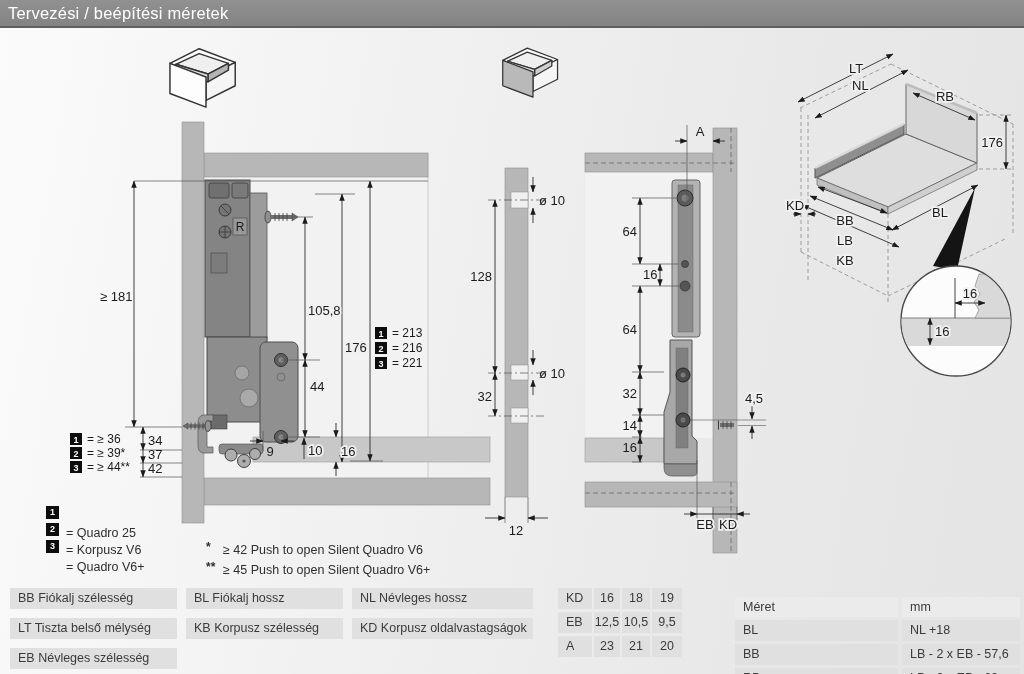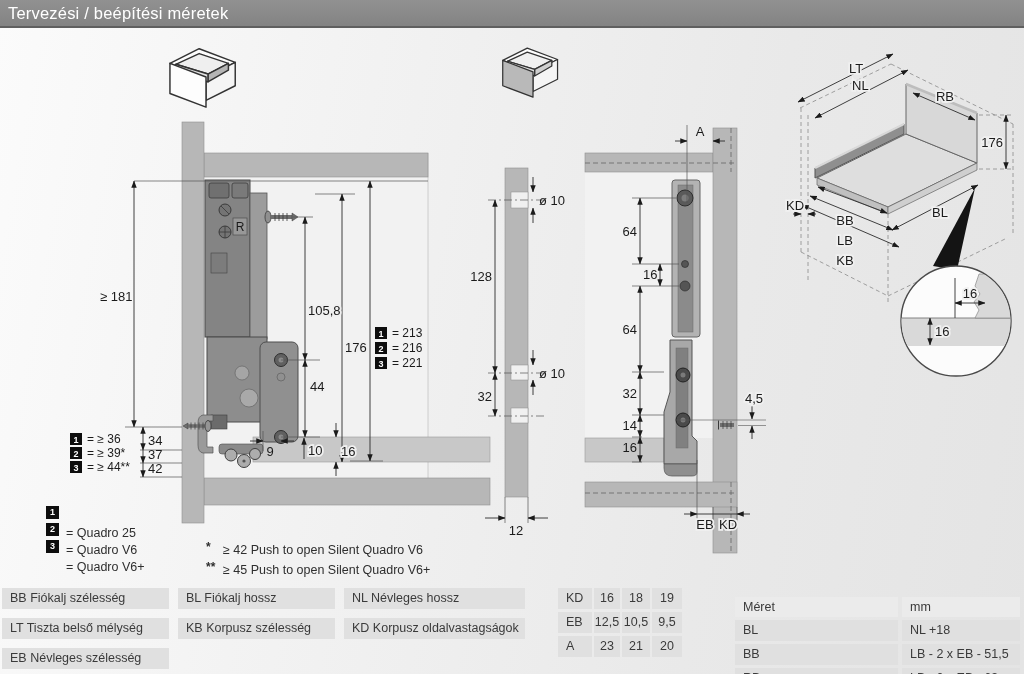--- a/index.html
+++ b/index.html
@@ -21,21 +21,21 @@
       font-size:9px;font-weight:bold;text-align:center;line-height:13px;margin-right:7px;}
   .legend .txt,.fnote .txt{font-size:12.5px;color:#2e2e2e;margin-top:40px;}
   .fnotes{position:absolute;left:206px;top:503px;}
   .fnote{display:flex;height:20px;align-items:baseline;}
   .fnote .mk{width:17px;font-size:12px;font-weight:bold;color:#2e2e2e;position:relative;top:-3px;}
   .tbl{position:absolute;display:grid;}
   .cell{background:#e0e0e0;height:21px;line-height:21px;font-size:12.5px;color:#3a3a3a;
         padding-left:8px;white-space:nowrap;overflow:hidden;}
   .cell.hd{background:#ebebeb;height:20px;line-height:20px;}
   .cell.ctr{padding-left:0;text-align:center;}
-  .abbr{left:2px;top:588px;grid-template-columns:167px 157px 181px;grid-gap:3px 4px;gap:9px;}
+  .abbr{left:10px;top:588px;grid-template-columns:167px 157px 181px;grid-gap:3px 4px;gap:9px;}
   .vals{left:558px;top:588px;grid-template-columns:34px 26px 28px 30px;grid-gap:3px 2px;}
   .form{left:735px;top:597px;grid-template-columns:163px 118px;grid-gap:3px 4px;}
 </style>
 </head>
 <body>
 
 <div class="page">
 
   <div class="titlebar">
     <h1>Tervezési / beépítési méretek</h1>
@@ -367,21 +367,21 @@
     <text class="dim halo" x="150" y="296">16</text>
   </svg>
 
   <div class="legend">
     <div class="row">
       <span class="sq">1</span>
       <span class="txt">= Quadro 25</span>
     </div>
     <div class="row">
       <span class="sq">2</span>
-      <span class="txt">= Quadro V6</span>
+      <span class="txt">= Korpusz V6</span>
     </div>
     <div class="row">
       <span class="sq">3</span>
       <span class="txt">= Quadro V6+</span>
     </div>
   </div>
 
   <div class="fnotes">
     <div class="fnote">
       <span class="mk">*</span>
@@ -417,18 +417,18 @@
     <div class="cell ctr">21</div>
     <div class="cell ctr">20</div>
   </div>
 
   <div class="tbl form">
     <div class="cell hd">Méret</div>
     <div class="cell hd">mm</div>
     <div class="cell">BL</div>
     <div class="cell">NL +18</div>
     <div class="cell">BB</div>
-    <div class="cell">LB - 2 x EB - 51,5</div>
+    <div class="cell">LB - 2 x EB - 57,6</div>
     <div class="cell">RB</div>
     <div class="cell">LB - 2 x EB - 63</div>
   </div>
 
 </div>
 
 </body></html>

